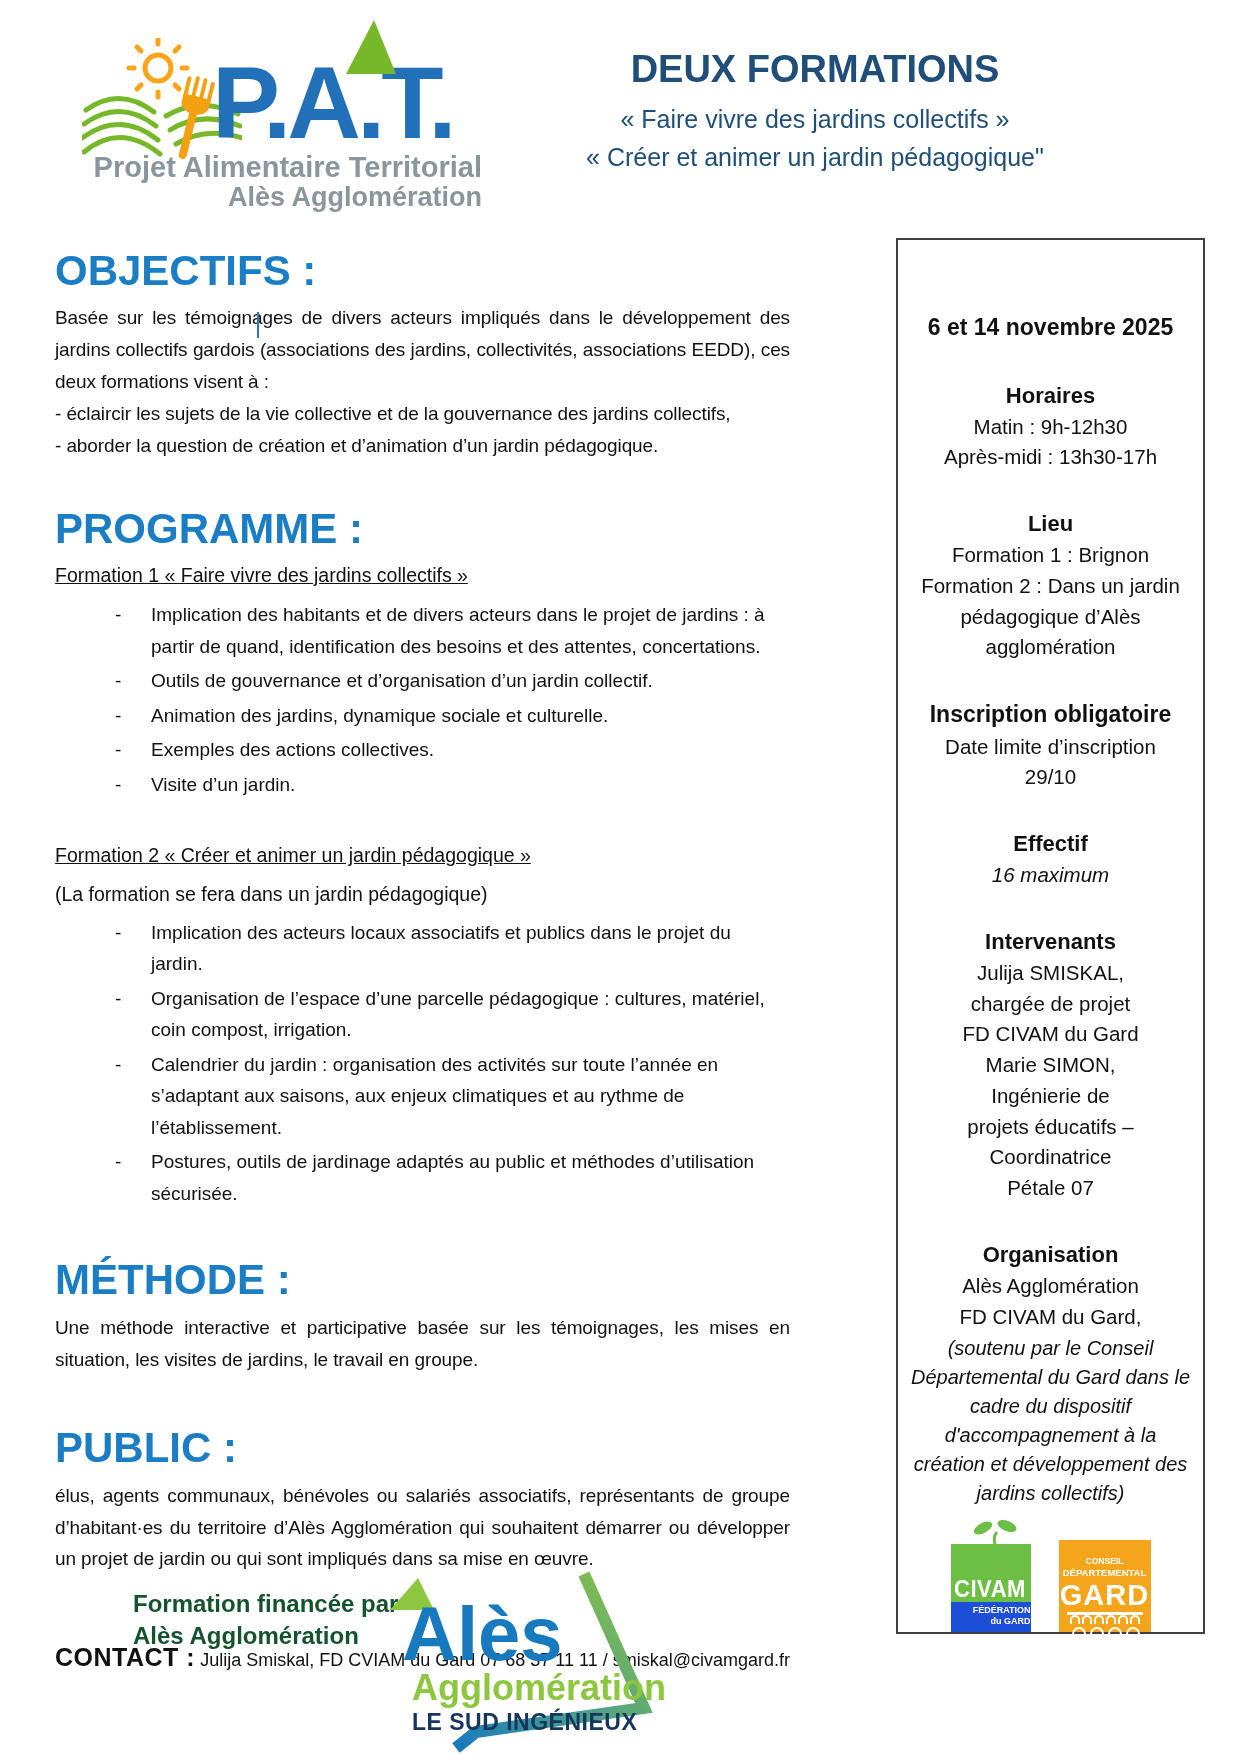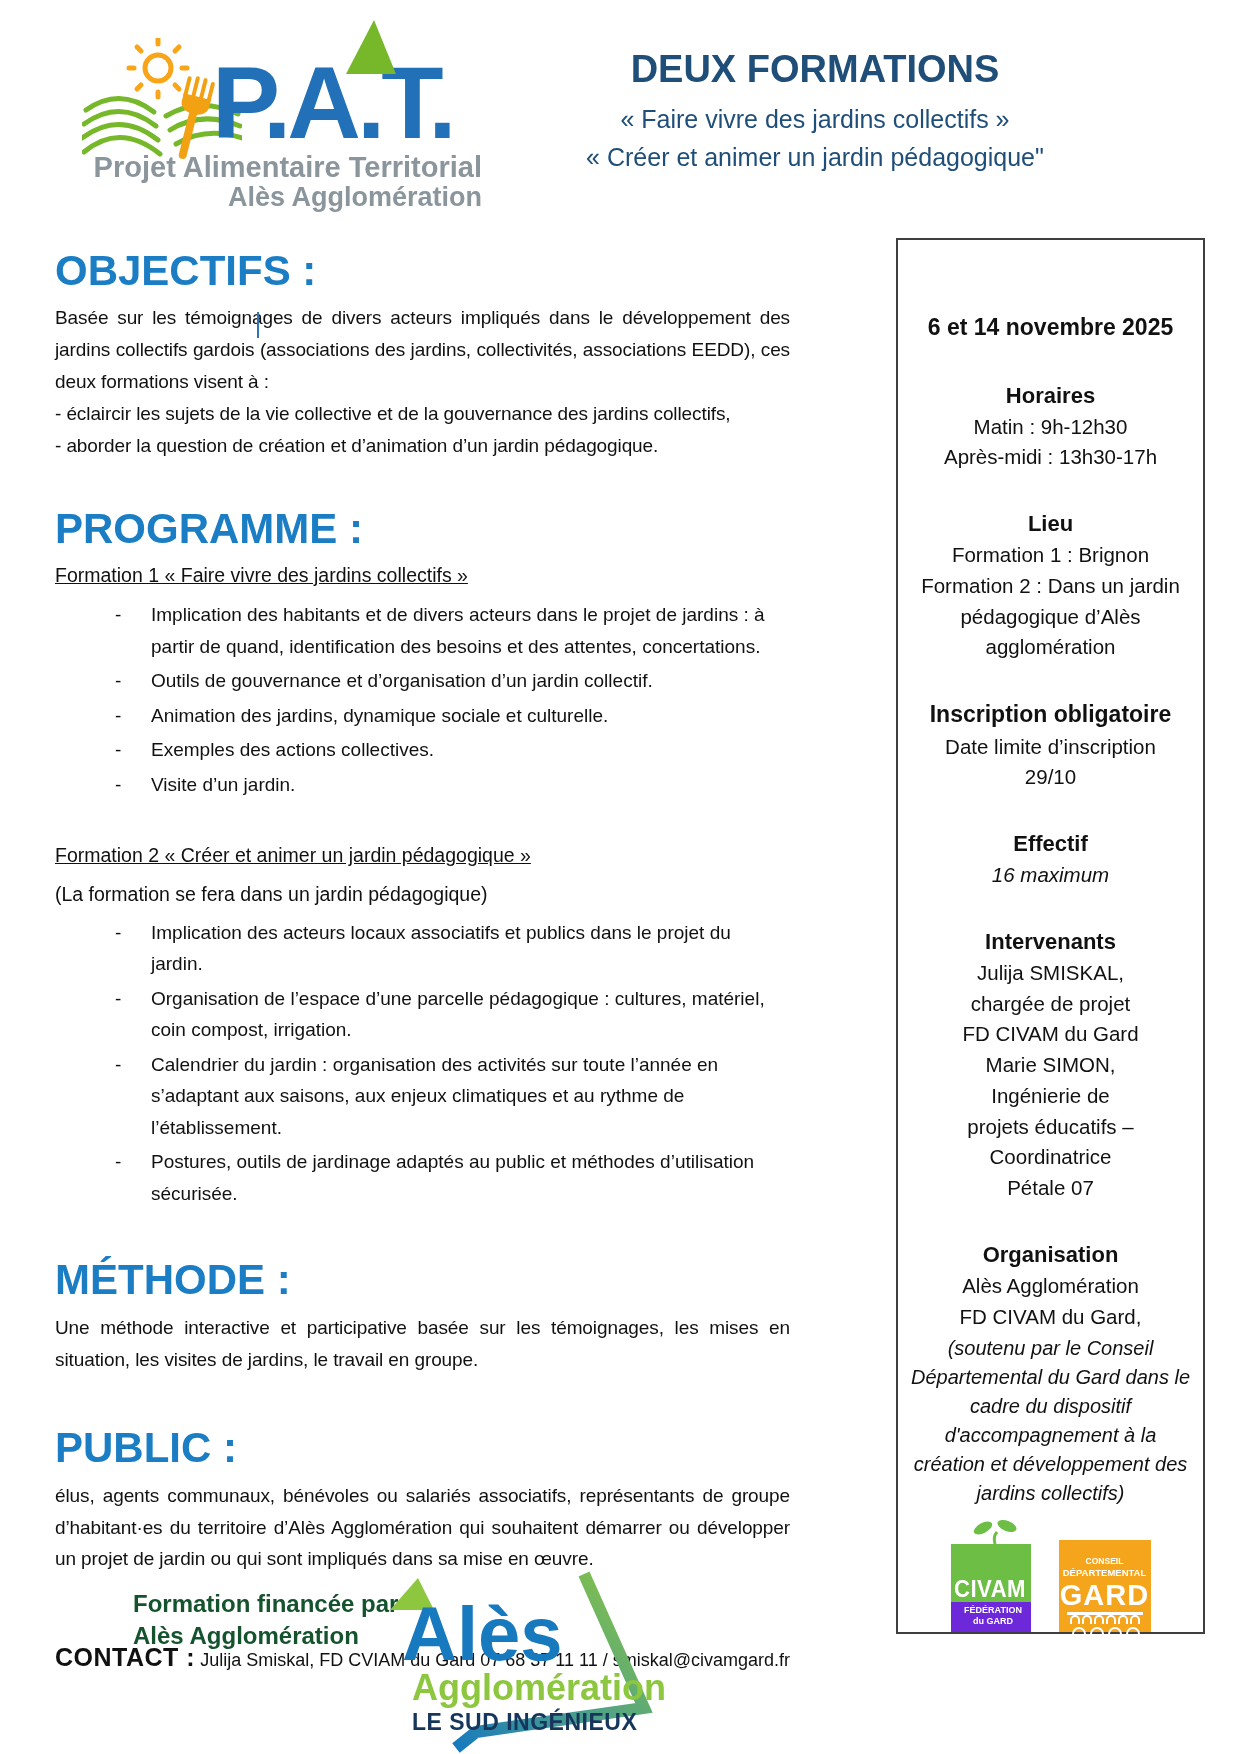--- a/index.html
+++ b/index.html
@@ -55,21 +55,21 @@
   .sb-line{font-size:20.5px;}
   .sb-link{color:#0563c1;text-decoration:underline;cursor:pointer;font-size:20.5px;}
   .sb-italic{font-style:italic;font-size:20.5px;}
   .sb-note{font-style:italic;font-size:20px;line-height:1.45;margin-top:2px;}
   .sb-logos{display:flex;justify-content:center;align-items:flex-end;gap:28px;margin-top:10px;}
   
   .civam{width:80px;text-align:center;}
   .civam-leaves{height:26px;position:relative;}
   .civam-green{background:#6cbe45;height:58px;display:flex;align-items:flex-end;justify-content:center;}
   .civam-name{color:#fff;font-weight:700;font-size:24px;letter-spacing:0.5px;transform:scaleX(0.92);line-height:1.1;}
-  .civam-band{background:#6d28d9;height:30px;color:#fff;text-align:center;padding:3px 0 0 5px;box-sizing:border-box;}
+  .civam-band{background:#1d4ed8;height:30px;color:#fff;text-align:right;padding:3px 0 0 5px;box-sizing:border-box;}
   .civam-band .b1{font-size:9px;font-weight:700;line-height:1.2;}
   .civam-band .b2{font-size:9px;font-weight:700;line-height:1.2;}
   
   .gard{width:92px;height:92px;background:#f5a51c;color:#fff;box-sizing:border-box;padding-top:16px;}
   .gard .g1{font-size:8.5px;font-weight:700;line-height:1.25;}
   .gard .g2{font-size:9.5px;font-weight:700;line-height:1.25;}
   .gard .gname{font-size:29px;font-weight:700;letter-spacing:1px;line-height:1.05;margin-top:1px;}
   
   .funding{
     position:absolute;left:95px;top:1588px;color:#14532d;font-weight:700;

